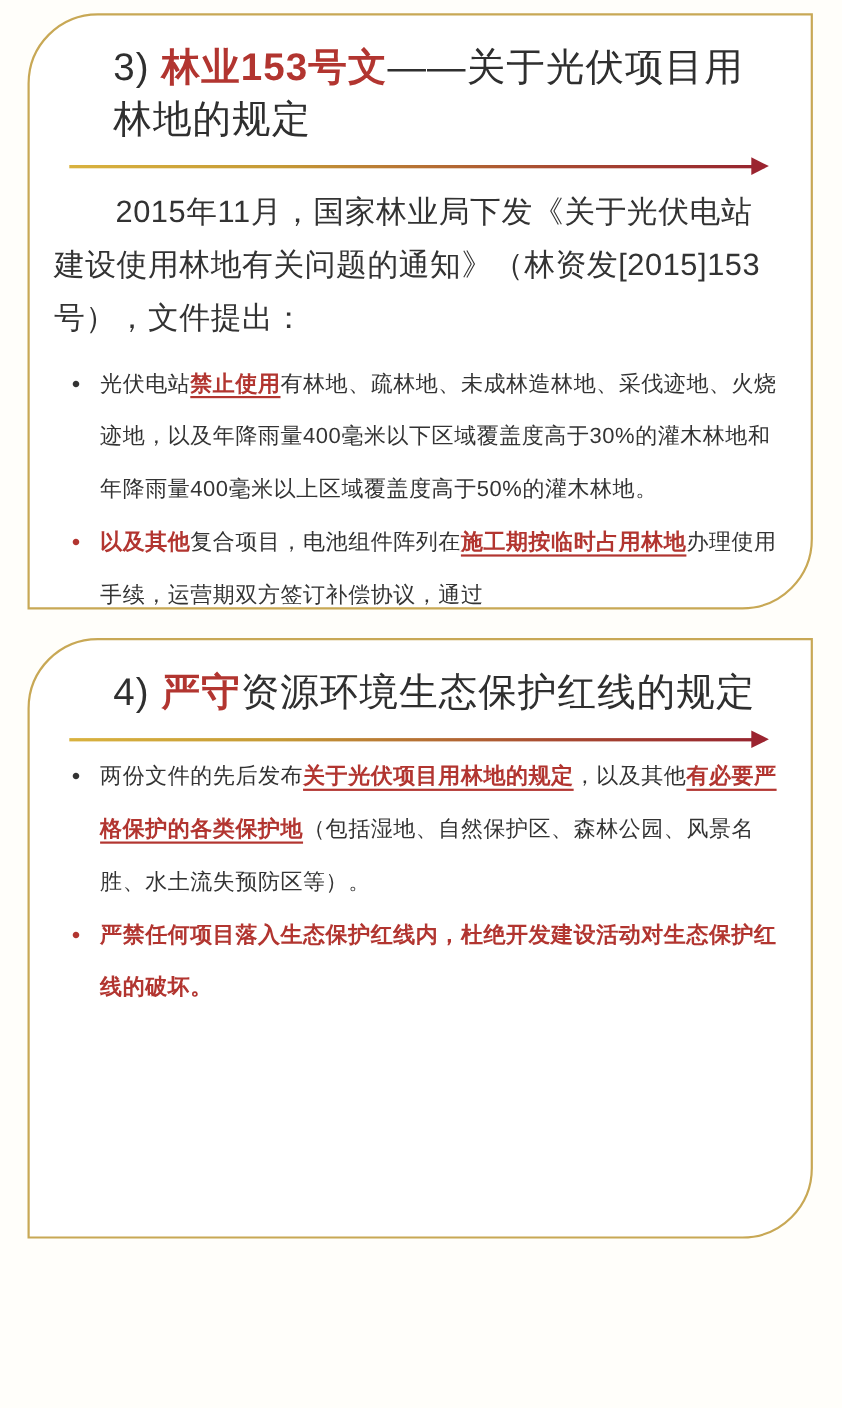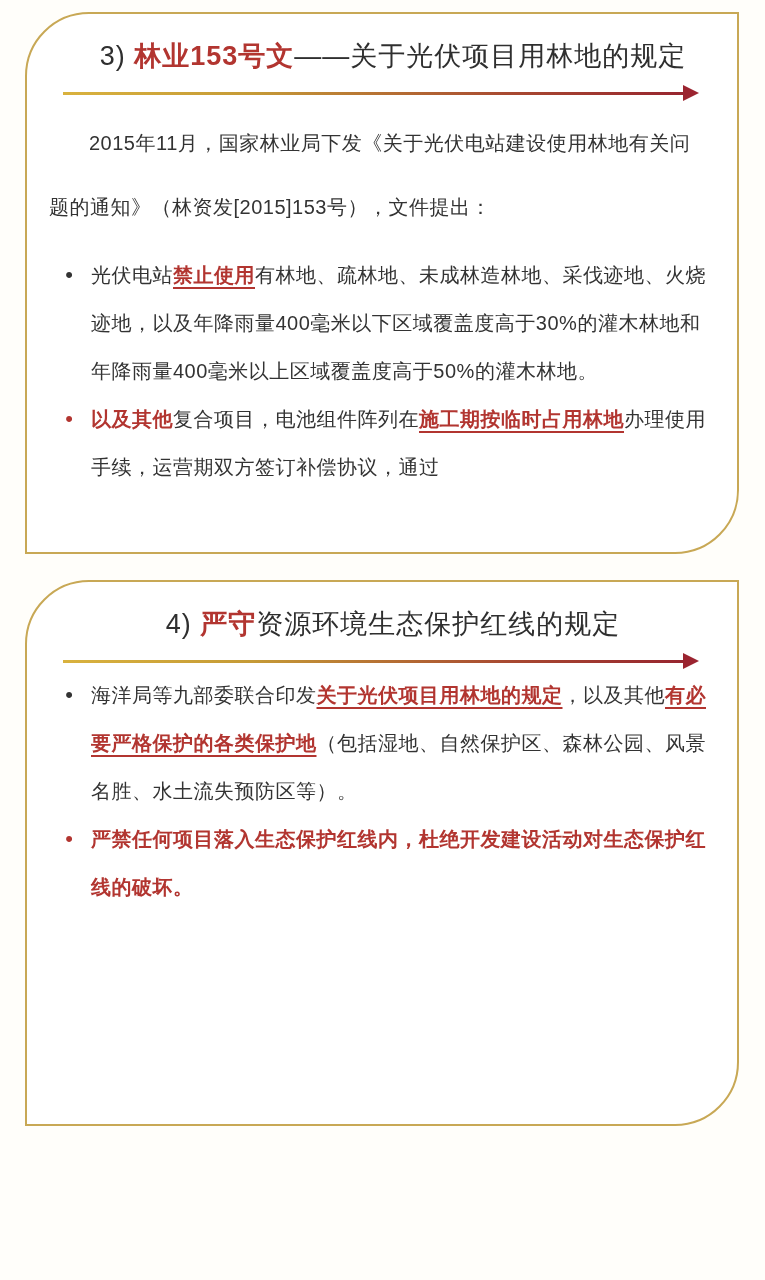--- a/index.html
+++ b/index.html
@@ -16,45 +16,44 @@
     background:var(--card-bg,#ffffff);
     border:2px solid var(--gold,#c8a855);
     border-radius:64px 0 64px 0;
     padding:20px 26px 0 20px;
     overflow:hidden;
   }
   .card1{margin-top:12px;height:542px;}
   .card2{margin-top:26px;height:546px;}
 
   .title{
-    margin:4px 0 0 28px;
-    font-size:27px;
+    margin:4px 0 0 56px;
+    font-size:35px;
     font-weight:normal;
     color:#2f2f2f;
     letter-spacing:1px;
-    text-align:center;
   }
   .arrow{
     position:relative;
     margin:18px 16px 0 16px;
     height:3px;
     background:linear-gradient(90deg,#d9b23e 0%,#c59a36 30%,#a84a31 70%,#96232f 100%);
   }
   .arrow-head{
     position:absolute;
     right:-4px;top:-7px;
     width:0;height:0;
     border-left:16px solid #9b2430;
     border-top:8px solid transparent;
     border-bottom:8px solid transparent;
   }
   .para{
     margin:16px 4px 0 2px;
-    font-size:20px;
-    line-height:64px;
+    font-size:28px;
+    line-height:48px;
     color:#333333;
     text-indent:2em;
     letter-spacing:0.5px;
   }
   .card2 .para{margin-top:14px;}
   .bullets{margin-top:12px;}
   .card2 .bullets{margin-top:8px;}
   .bullet{display:flex;align-items:flex-start;}
   .dot{
     width:44px;min-width:44px;
@@ -103,21 +102,21 @@
   </section>
 
   <section class="card card2">
     <h2 class="title"><span>4) </span><span class="seg-r">严守</span><span>资源环境生态保护红线的规定</span></h2>
     <div class="arrow">
       <span class="arrow-head"></span>
     </div>
     <div class="bullets">
       <div class="bullet">
         <span class="dot dot-black">•</span>
-        <p class="btext"><span>海洋局等九部委联合印发</span><span class="seg-ru">关于光伏项目用林地的规定</span><span>，以及其他</span><span class="seg-ru">有必要严格保护的各类保护地</span><span>（包括湿地、自然保护区、森林公园、风景名胜、水土流失预防区等）。</span></p>
+        <p class="btext"><span>两份文件的先后发布</span><span class="seg-ru">关于光伏项目用林地的规定</span><span>，以及其他</span><span class="seg-ru">有必要严格保护的各类保护地</span><span>（包括湿地、自然保护区、森林公园、风景名胜、水土流失预防区等）。</span></p>
       </div>
       <div class="bullet">
         <span class="dot dot-red">•</span>
         <p class="btext"><span class="seg-r">严禁任何项目落入生态保护红线内，杜绝开发建设活动对生态保护红线的破坏。</span></p>
       </div>
     </div>
   </section>
 
 </div>
 

